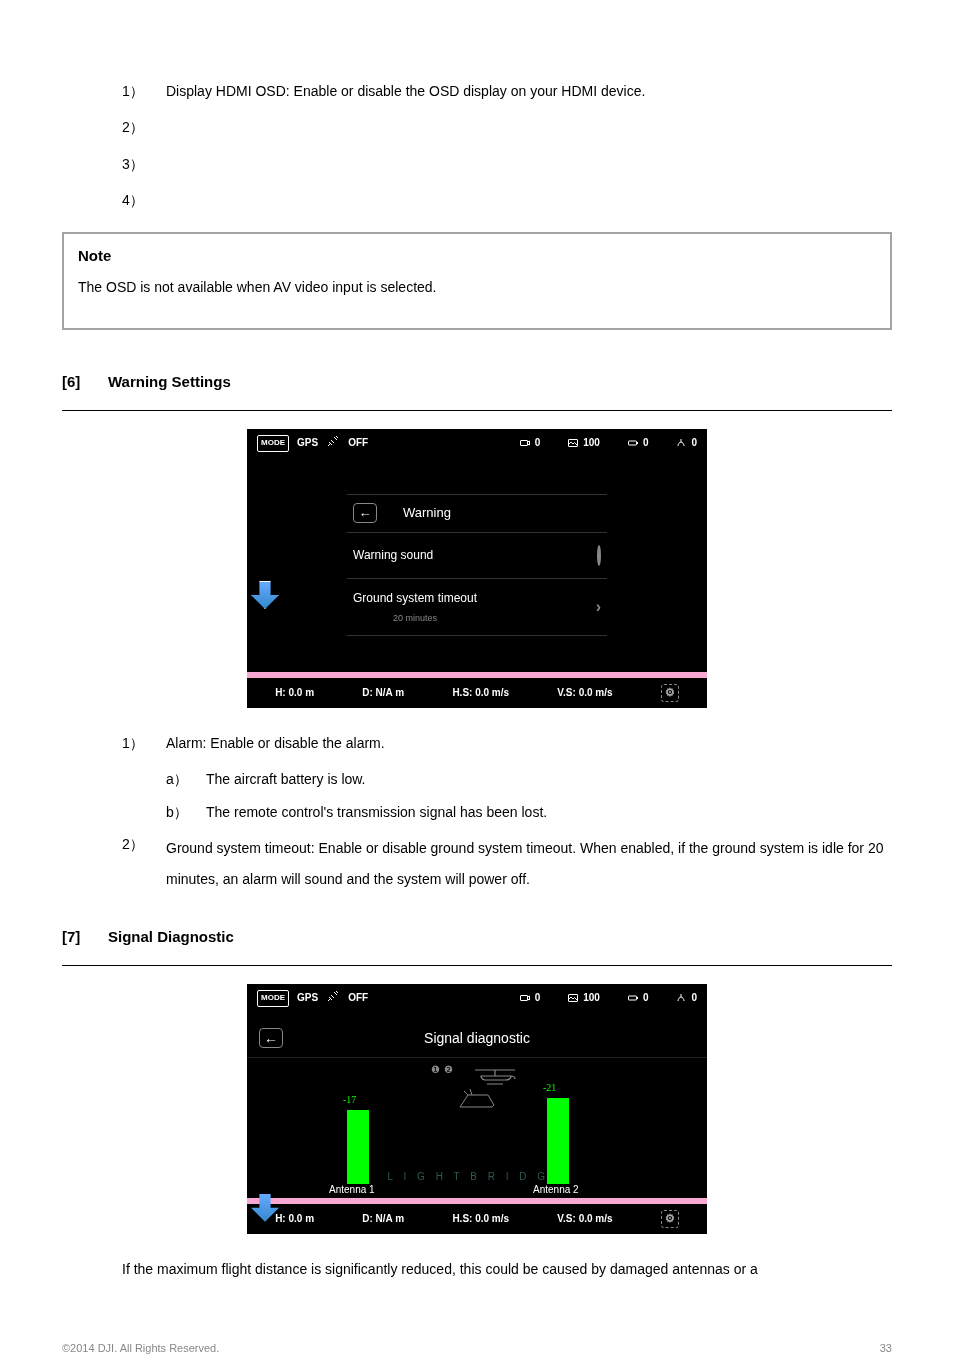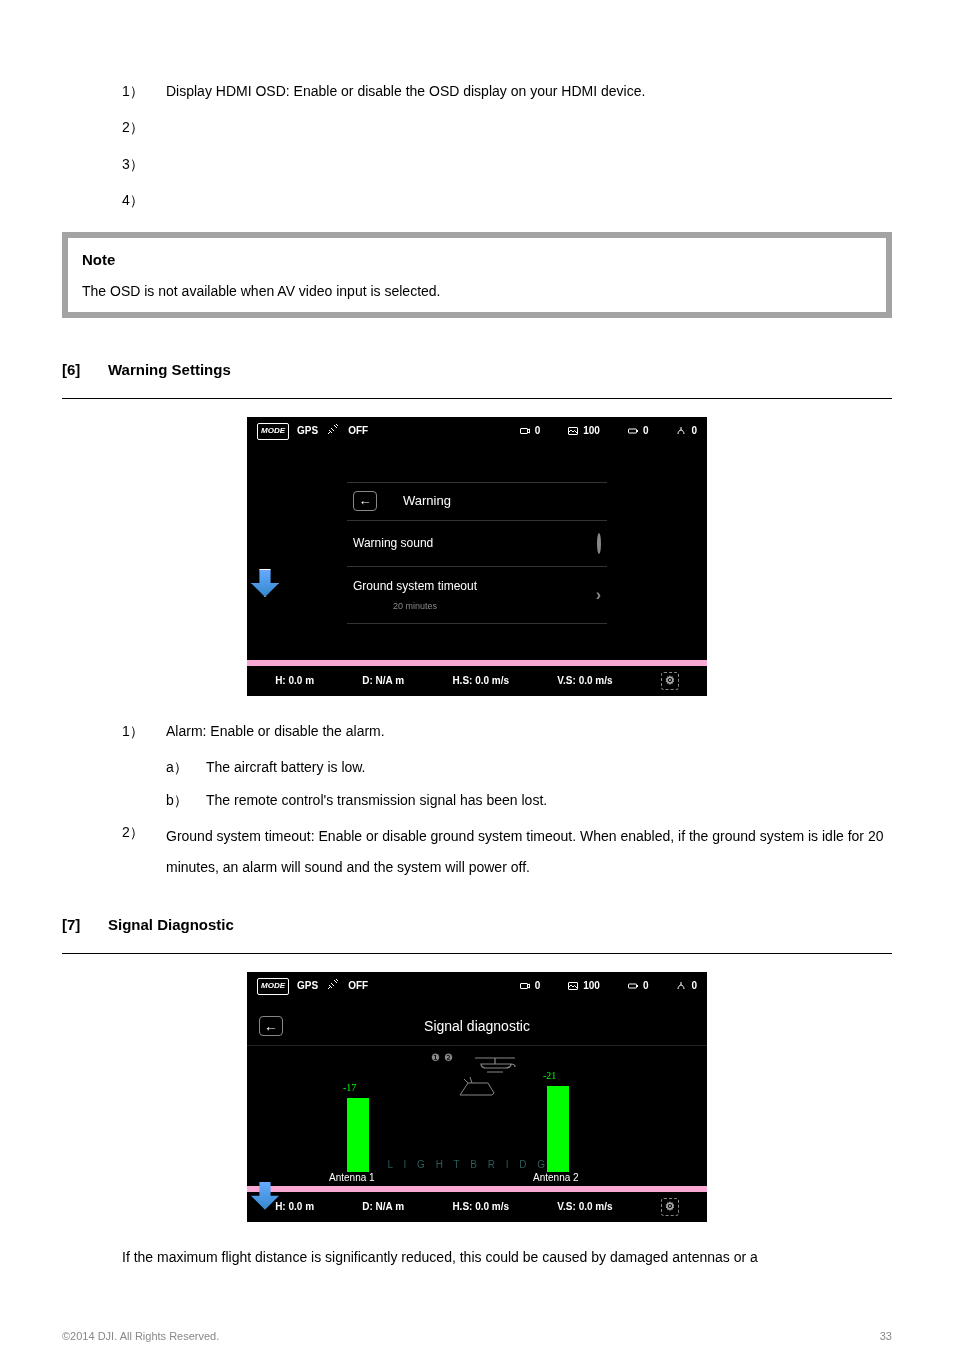--- a/index.html
+++ b/index.html
@@ -11,22 +11,22 @@
     line-height: 1.6;
     width: 954px;
     margin: 0 auto;
     padding: 80px 62px 40px 62px;
   }
   .num-list { margin-bottom: 20px; }
   .num-row { display: flex; margin-bottom: 14px; padding-left: 60px; }
   .num-marker { width: 44px; flex-shrink: 0; }
   .num-text { flex: 1; }
   .note-box {
-    border: 6px solid #a3a3a3;
-    padding: 10px 14px 10px 14px;
+    border: 2px solid #a3a3a3;
+    padding: 10px 14px 30px 14px;
     margin: 0 0 40px 0;
   }
   .note-title { font-weight: bold; font-size: 15px; margin-bottom: 8px; }
   .section-head { display: flex; font-weight: bold; font-size: 15px; margin: 30px 0 16px 0; }
   .section-num { width: 46px; flex-shrink: 0; }
   .hr-thin { border: none; border-top: 1px solid #000; margin-top: 6px; margin-bottom: 18px; }
   .screenshot-wrap { text-align: center; margin: 10px 0 24px 0; }
   .screenshot {
     display: inline-block;
     background: #000;
@@ -37,21 +37,21 @@
     font-size: 11px;
   }
   .scr-top {
     display: flex;
     align-items: center;
     padding: 6px 10px;
     gap: 8px;
     font-size: 10px;
     font-weight: bold;
   }
-  .mode-pill { border: 1px solid #fff; border-radius: 2px; padding: 1px 3px; font-size: 8px; font-style: italic; }
+  .mode-pill { border: 1px solid #fff; border-radius: 2px; padding: 1px 3px; font-size: 8px; }
   .top-right { margin-left: auto; display: flex; gap: 26px; align-items: center; }
   .icon-box { display: inline-flex; align-items: center; gap: 3px; }
   .panel { margin: 36px 100px 36px 100px; border-top: 1px solid #333; }
   .panel-head { display: flex; align-items: center; padding: 8px 6px; font-size: 13px; }
   .back-btn {
     border: 1px solid #888; border-radius: 4px;
     width: 24px; height: 20px; display: inline-flex;
     align-items: center; justify-content: center; margin-right: 26px;
   }
   .panel-row {

